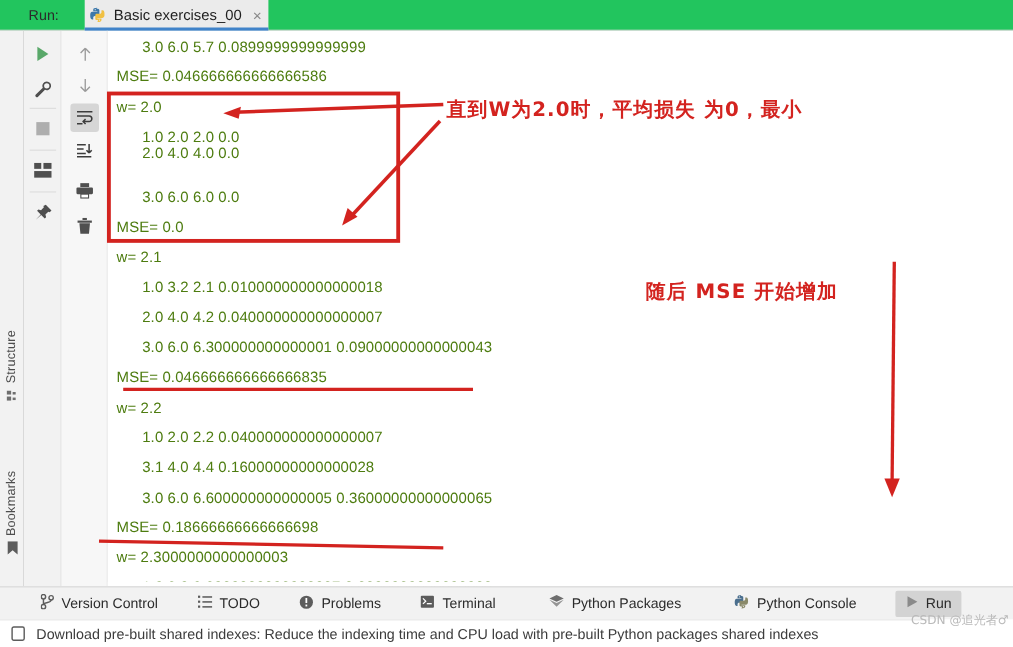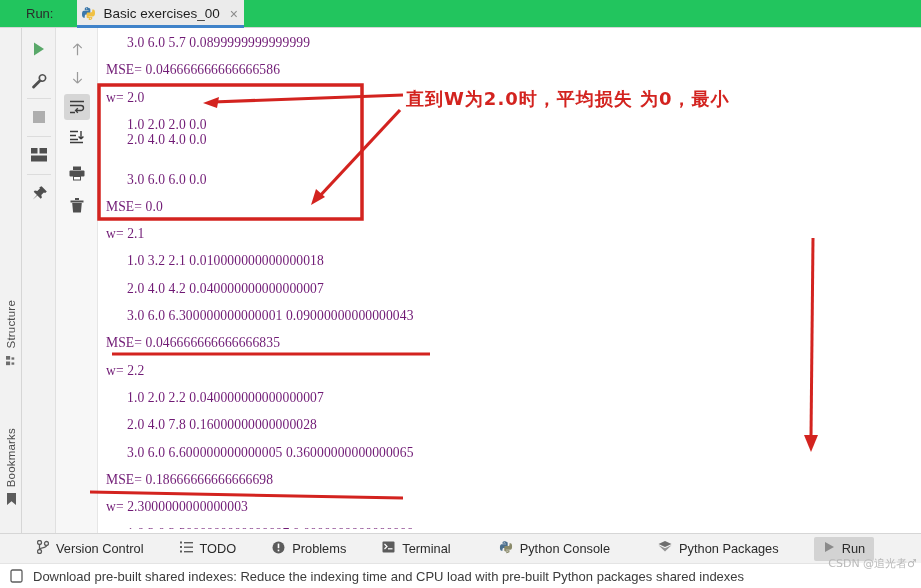--- a/index.html
+++ b/index.html
@@ -110,23 +110,23 @@
   
   .console {
     position: absolute; left: 98px; top: 28px;
     width: 823px; height: 505px;
     background: #ffffff;
     overflow: hidden;
   }
   .con-line {
     position: absolute;
     left: 8px;
-    font-family: Liberation Serif, serif;
+    font-family: Liberation Sans, sans-serif;
     font-size: 13.6px;
-    color: #701a75;
+    color: #4d7c0f;
     white-space: pre;
     letter-spacing: 0.1px;
   }
 
   
   .anno {
     position: absolute; left: 0; top: 0;
     width: 921px; height: 588px;
     pointer-events: none;
   }
@@ -315,21 +315,21 @@
       <div class="con-line" style="top: 104px;">      2.0 4.0 4.0 0.0</div>
       <div class="con-line" style="top: 143.5px;">      3.0 6.0 6.0 0.0</div>
       <div class="con-line" style="top: 170.8px;">MSE= 0.0</div>
       <div class="con-line" style="top: 198.1px;">w= 2.1</div>
       <div class="con-line" style="top: 225.4px;">      1.0 3.2 2.1 0.010000000000000018</div>
       <div class="con-line" style="top: 252.7px;">      2.0 4.0 4.2 0.040000000000000007</div>
       <div class="con-line" style="top: 280px;">      3.0 6.0 6.300000000000001 0.09000000000000043</div>
       <div class="con-line" style="top: 307.3px;">MSE= 0.046666666666666835</div>
       <div class="con-line" style="top: 334.6px;">w= 2.2</div>
       <div class="con-line" style="top: 361.9px;">      1.0 2.0 2.2 0.040000000000000007</div>
-      <div class="con-line" style="top: 389.2px;">      2.0 4.0 7.8 0.16000000000000028</div>
+      <div class="con-line" style="top: 389.2px;">      3.1 4.0 4.4 0.16000000000000028</div>
       <div class="con-line" style="top: 416.5px;">      3.0 6.0 6.600000000000005 0.36000000000000065</div>
       <div class="con-line" style="top: 443.8px;">MSE= 0.18666666666666698</div>
       <div class="con-line" style="top: 471.1px;">w= 2.3000000000000003</div>
       <div class="con-line" style="top: 498.4px;">      1.0 2.0 2.3000000000000007 0.0000000000000000</div>
     </div>
   <div class="con-bottom-fade"></div>
 
   <svg class="anno" viewBox="0 0 921 588">
 
     <rect x="99" y="85" width="263" height="134" fill="none" stroke="#d3231f" stroke-width="3.5"></rect>
@@ -348,20 +348,21 @@
       <line x1="813" y1="238" x2="811" y2="437" stroke="#d3231f" stroke-width="3"></line>
       <path d="M811 452 l-7 -17 l14 0 z" fill="#d3231f"></path>
     </g>
 
     <line x1="112" y1="354" x2="430" y2="354" stroke="#d3231f" stroke-width="3"></line>
 
     <line x1="90" y1="492" x2="403" y2="498" stroke="#d3231f" stroke-width="3"></line>
   </svg>
 
   <div class="cn-text" style="left:406px; top:87px;">直到W为2.0时，平均损失 为0，最小</div>
+  <div class="cn-text" style="left:587px; top:253px;">随后 MSE 开始增加</div>
 
   <div class="bottom-bar">
     <div class="bb-item bb-first">
       <span>
         <svg width="12" height="14" viewBox="0 0 12 14">
           <circle cx="2.5" cy="2.5" r="2" fill="none" stroke="#5c5c5c" stroke-width="1.3"></circle>
           <circle cx="2.5" cy="11.5" r="2" fill="none" stroke="#5c5c5c" stroke-width="1.3"></circle>
           <circle cx="9.5" cy="3.5" r="2" fill="none" stroke="#5c5c5c" stroke-width="1.3"></circle>
           <path d="M2.5 4.5v5M9.5 5.5c0 3-7 2-7 4" stroke="#5c5c5c" stroke-width="1.3" fill="none"></path>
         </svg>
@@ -400,36 +401,36 @@
           <rect x="0.5" y="0.5" width="12" height="11" rx="1" fill="#5c5c5c"></rect>
           <path d="M2.5 3l2.5 2.5L2.5 8" stroke="#ffffff" stroke-width="1.2" fill="none"></path>
           <rect x="6" y="7.2" width="4.5" height="1.2" fill="#ffffff"></rect>
         </svg>
       </span>
       <span class="lbl">Terminal</span>
     </div>
 
     <div class="bb-item" style="margin-left:30px;">
       <span>
+        <svg width="14" height="12" viewBox="0 0 14 12">
+          <path d="M7 0L13.5 3 7 6 0.5 3z" fill="#6e6e6e"></path>
+          <path d="M7 7.2L13.5 4.2 7 10.5 0.5 4.2z" fill="#8a8a8a" opacity="0.9"></path>
+        </svg>
+      </span>
+      <span class="lbl">Python Packages</span>
+    </div>
+
+    <div class="bb-item" style="margin-left:30px;">
+      <span>
         <svg width="14" height="14" viewBox="0 0 24 24">
           <path fill="#4b6f8e" d="M11.9 1.5c-2 0-3.6.3-4.6.9-.9.5-1.3 1.2-1.3 2v2.2h6v.8H4.6c-1 0-1.9.6-2.4 1.7-.5 1.2-.6 2.3-.6 3.9s.1 2.7.6 3.9c.4 1 1.1 1.7 2.1 1.7h1.7v-2.7c0-1.2 1-2.3 2.2-2.3h4.8c1 0 1.9-.9 1.9-1.9V5.2c0-1-.8-1.8-1.9-2-.7-.1-1.5-.2-2.2-.2zM8.9 3.5c.5 0 .9.4.9.9s-.4.9-.9.9-.9-.4-.9-.9.4-.9.9-.9z"></path>
           <path fill="#8a8a6a" d="M12.1 22.5c2 0 3.6-.3 4.6-.9.9-.5 1.3-1.2 1.3-2v-2.2h-6v-.8h7.4c1 0 1.9-.6 2.4-1.7.5-1.2.6-2.3.6-3.9s-.1-2.7-.6-3.9c-.4-1-1.1-1.7-2.1-1.7h-1.7v2.7c0 1.2-1 2.3-2.2 2.3H10.9c-1 0-1.9.9-1.9 1.9v5.2c0 1 .8 1.8 1.9 2 .7.1 1.5.2 2.2.2zm3-2c-.5 0-.9-.4-.9-.9s.4-.9.9-.9.9.4.9.9-.4.9-.9.9z"></path>
         </svg>
       </span>
       <span class="lbl">Python Console</span>
-    </div>
-
-    <div class="bb-item" style="margin-left:30px;">
-      <span>
-        <svg width="14" height="12" viewBox="0 0 14 12">
-          <path d="M7 0L13.5 3 7 6 0.5 3z" fill="#6e6e6e"></path>
-          <path d="M7 7.2L13.5 4.2 7 10.5 0.5 4.2z" fill="#8a8a8a" opacity="0.9"></path>
-        </svg>
-      </span>
-      <span class="lbl">Python Packages</span>
     </div>
 
     <div class="bb-item active" style="margin-left:26px;">
       <span>
         <svg width="12" height="12" viewBox="0 0 12 12">
             <path d="M2 1l9 5-9 5z" fill="#8a8a8a"></path>
           </svg>
       </span>
       <span class="lbl">Run</span>
     </div>

